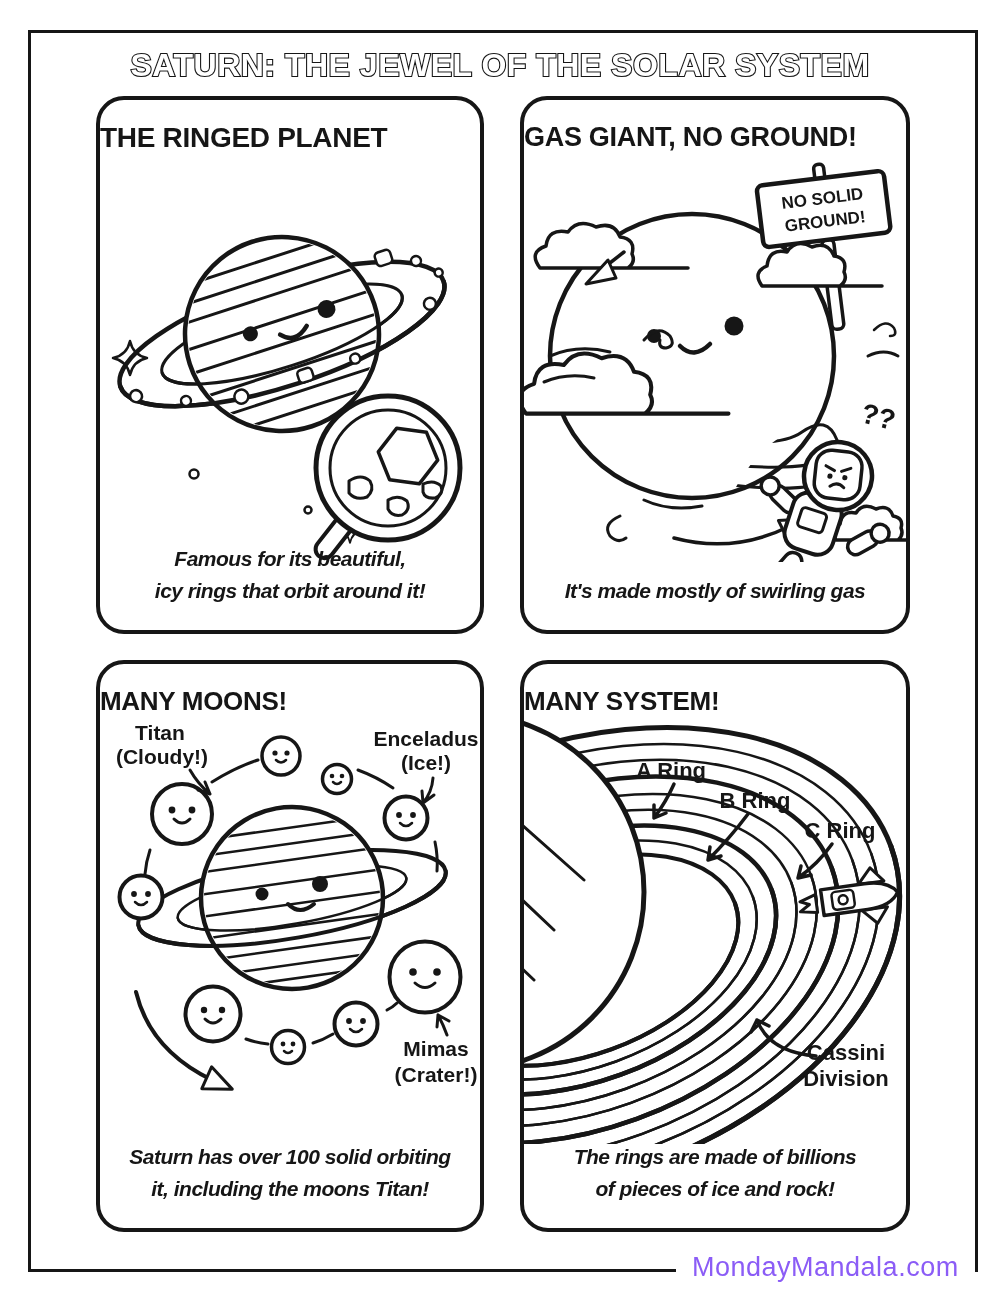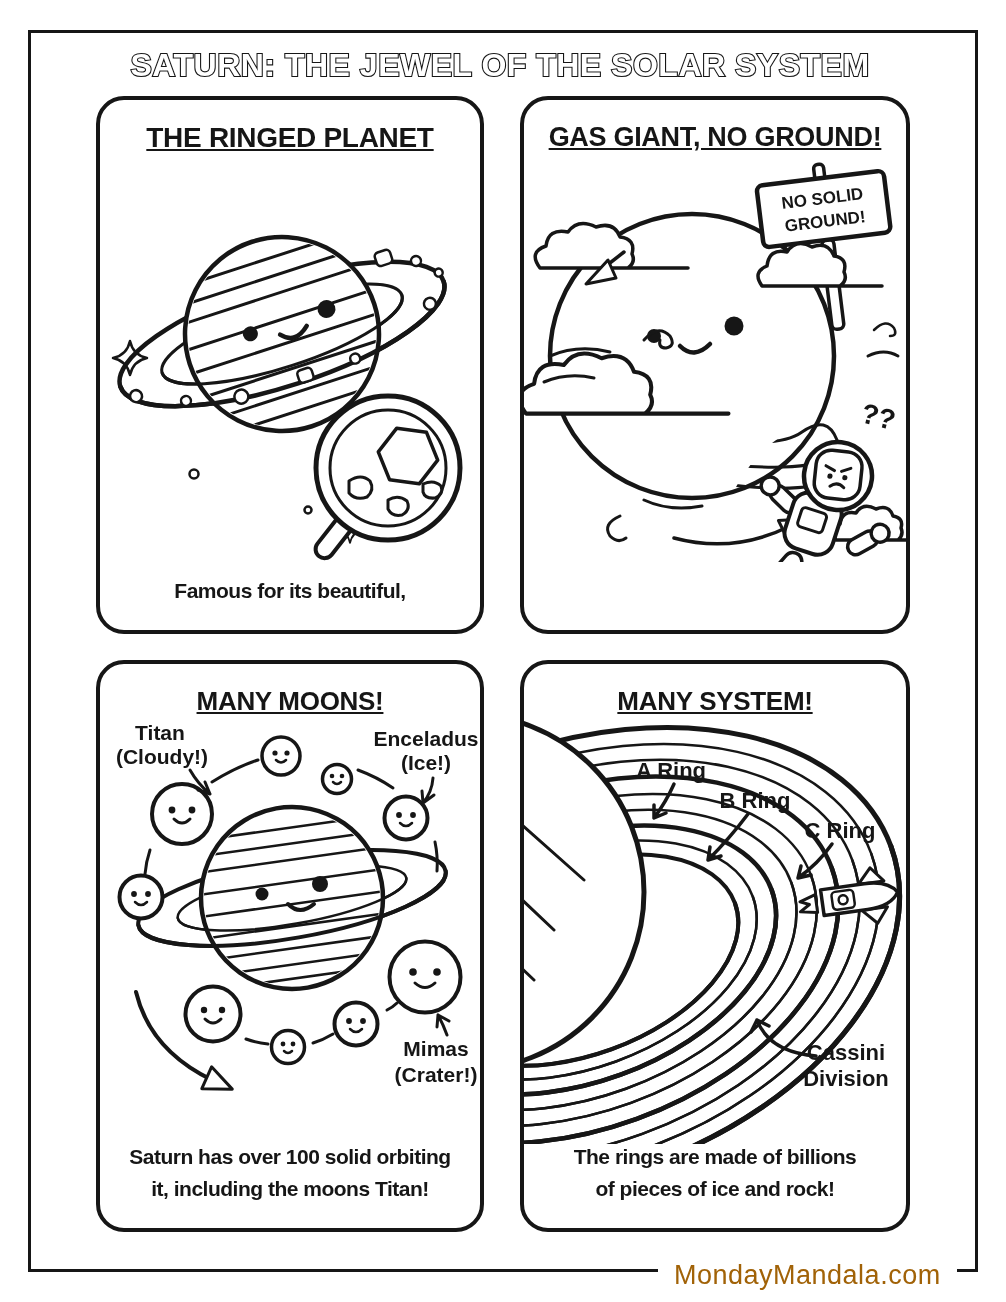--- a/index.html
+++ b/index.html
@@ -3,32 +3,32 @@
 <meta charset="utf-8">
 <style>
   html,body{margin:0;padding:0;background:#fff;}
   .page{position:relative;width:1006px;height:1302px;background:#fff;overflow:hidden;
         font-family:"Liberation Sans",sans-serif;color:#161616;padding-left:30px;}
   .page-border{position:absolute;left:28px;top:30px;width:944px;height:1236px;
         border:3px solid #161616;}
   .title-svg{position:absolute;left:28px;top:34px;}
   .panel{position:absolute;background:#fff;border:4px solid #161616;border-radius:28px;}
   .p1{left:96px;top:96px;width:380px;height:530px;}
-  .p2{left:520px;top:96px;width:382px;height:530px;}
+  .p2{left:520px;top:96px;width:382px;height:530px;border-radius:27px;}
   .p3{left:96px;top:660px;width:380px;height:564px;}
   .p4{left:520px;top:660px;width:382px;height:564px;}
-  .panel-title{position:absolute;left:0;right:0;top:22px;text-align:center;
-        font-weight:bold;letter-spacing:-0.3px;text-decoration:underline;}
+  .panel-title{position:absolute;left:0;right:0;top:22px;text-align:left;
+        font-weight:bold;letter-spacing:-0.3px;}
   .pt-sm{font-size:28px;}
   .pt-lg{font-size:26px;}
   .caption{position:absolute;left:0;right:0;bottom:24px;text-align:center;
-        font-weight:bold;font-size:21px;letter-spacing:-0.5px;line-height:1.5;}
+        font-weight:bold;font-size:21px;letter-spacing:-0.5px;line-height:1.5;font-style:italic;}
   .illus{position:absolute;left:0;}
-  .watermark{position:absolute;top:1252px;left:658px;font-size:27px;color:#a16207;
-        background:#fff;padding:0 16px;letter-spacing:0.5px;margin-top:8px;}
+  .watermark{position:absolute;top:1252px;left:676px;font-size:27px;color:#8b5cf6;
+        background:#fff;padding:0 16px;letter-spacing:0.5px;}
   
   .ln{stroke:#161616;fill:none;stroke-linecap:round;stroke-linejoin:round;}
   .w2{stroke-width:2.5;} .w3{stroke-width:3;} .w35{stroke-width:3.5;}
   .w4{stroke-width:4;} .w45{stroke-width:4.5;} .w5{stroke-width:5;}
   .wf{fill:#fff;} .kf{fill:#161616;stroke:none;}
   .lbl{font-family:"Liberation Sans",sans-serif;font-weight:bold;fill:#161616;}
 </style>
 </head>
 <body>
 
@@ -94,20 +94,21 @@
           <path class="ln w35 wf" d="M30,0 L15,26 L-15,26 L-30,0 L-15,-26 L15,-26 Z"></path>
         </g>
         <path class="ln w3 wf" transform="translate(-28,20)" d="M-11,-7 Q1,-15 10,-7 Q15,2 7,9 Q-4,13 -11,5 Z"></path>
         <path class="ln w3 wf" transform="translate(10,38)" d="M-10,-6 Q0,-12 9,-5 Q13,4 4,9 Q-6,11 -10,3 Z"></path>
         <path class="ln w3 wf" transform="translate(44,22)" d="M-9,-6 Q2,-11 9,-4 Q12,4 3,8 Q-7,9 -9,2 Z"></path>
       </g>
     </svg>
 
     <div class="caption">
       <div>Famous for its beautiful,</div>
+      <div>icy rings that orbit around it!</div>
     </div>
   </div>
 
   <div class="panel p2">
     <div class="panel-title pt-sm" style="font-size:27px;">GAS GIANT, NO GROUND!</div>
 
     <svg class="illus" style="top:60px;" width="382" height="402" viewBox="0 0 382 402">
       <defs>
         <clipPath id="p2c">
             <circle cx="168" cy="196" r="140"></circle>
@@ -204,20 +205,21 @@
           <path class="ln w3" d="M-13,-9 L-4,-5 M12,-9 L3,-5"></path>
           <circle class="kf" cx="-8" cy="1" r="2.6"></circle>
           <circle class="kf" cx="7" cy="1" r="2.6"></circle>
           <path class="ln w3" d="M-7,11 Q0,5 7,11"></path>
         </g>
       </g>
       <text class="lbl" x="352" y="266" text-anchor="middle" transform="rotate(14,352,266)" style="font-size:28px;">??</text>
     </svg>
 
     <div class="caption">
+      <div>It's made mostly of swirling gas</div>
     </div>
   </div>
 
   <div class="panel p3">
     <div class="panel-title pt-lg">MANY MOONS!</div>
 
     <svg class="illus" style="top:58px;" width="380" height="420" viewBox="0 0 380 420">
       <defs>
         <clipPath id="p3c">
             <circle cx="0" cy="0" r="88"></circle>

